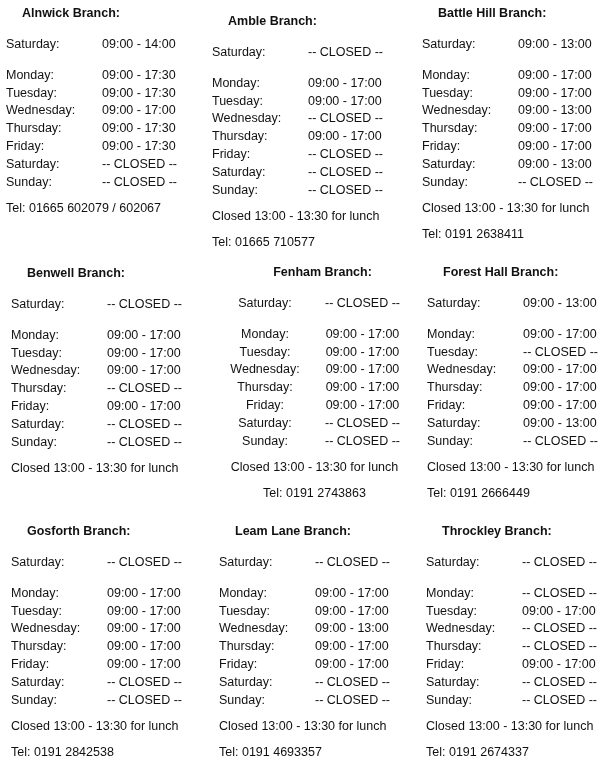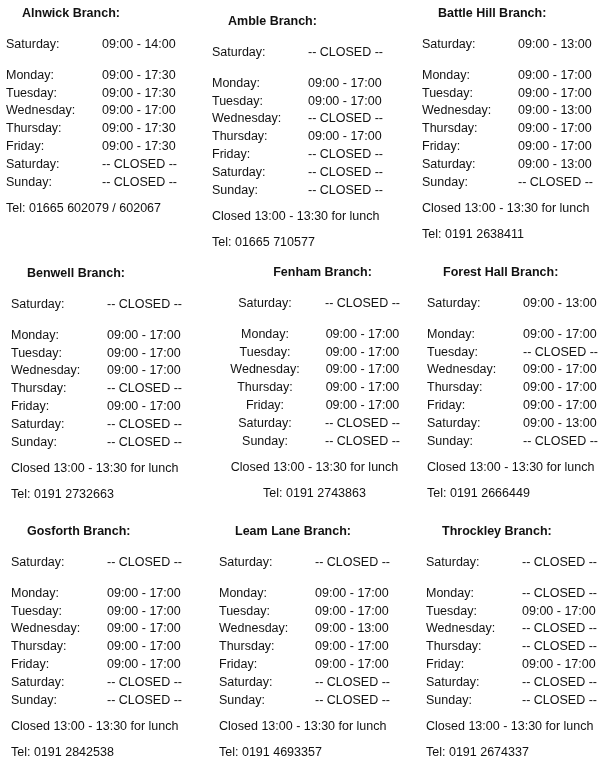--- a/index.html
+++ b/index.html
@@ -174,21 +174,20 @@
       <span class="day">Saturday:</span>
       <span class="hours">-- CLOSED --</span>
     </div>
       <div class="row">
       <span class="day">Sunday:</span>
       <span class="hours">-- CLOSED --</span>
     </div>
       <div class="gap3"></div>
       <div class="note">Closed 13:00 - 13:30 for lunch</div>
       <div class="gap3"></div>
-      <div class="tel">Tel: 0191 2732663</div>
     </div>
     <div class="card" style="left: 217px; top: 263px; text-align: center;">
       <div class="title">Fenham Branch:</div>
       <div class="gap1"></div>
       <div class="row">
       <span class="day">Saturday:</span>
       <span class="hours">-- CLOSED --</span>
     </div>
       <div class="gap2"></div>
       <div class="row">

